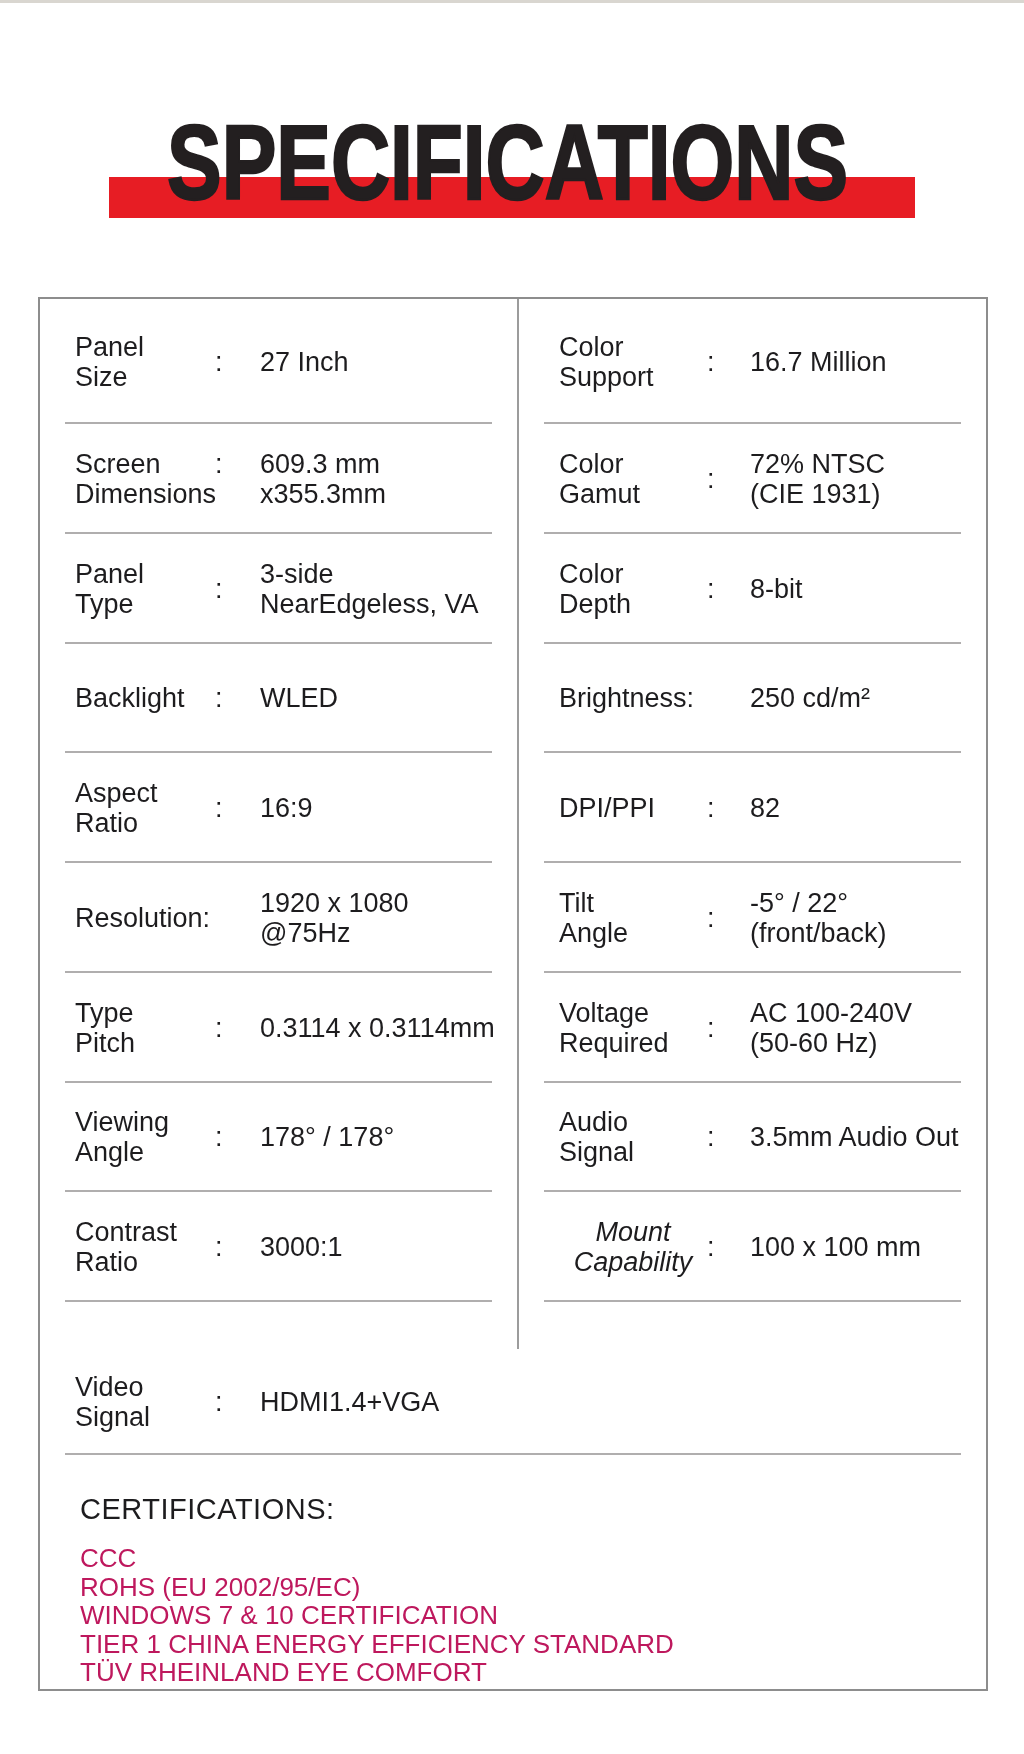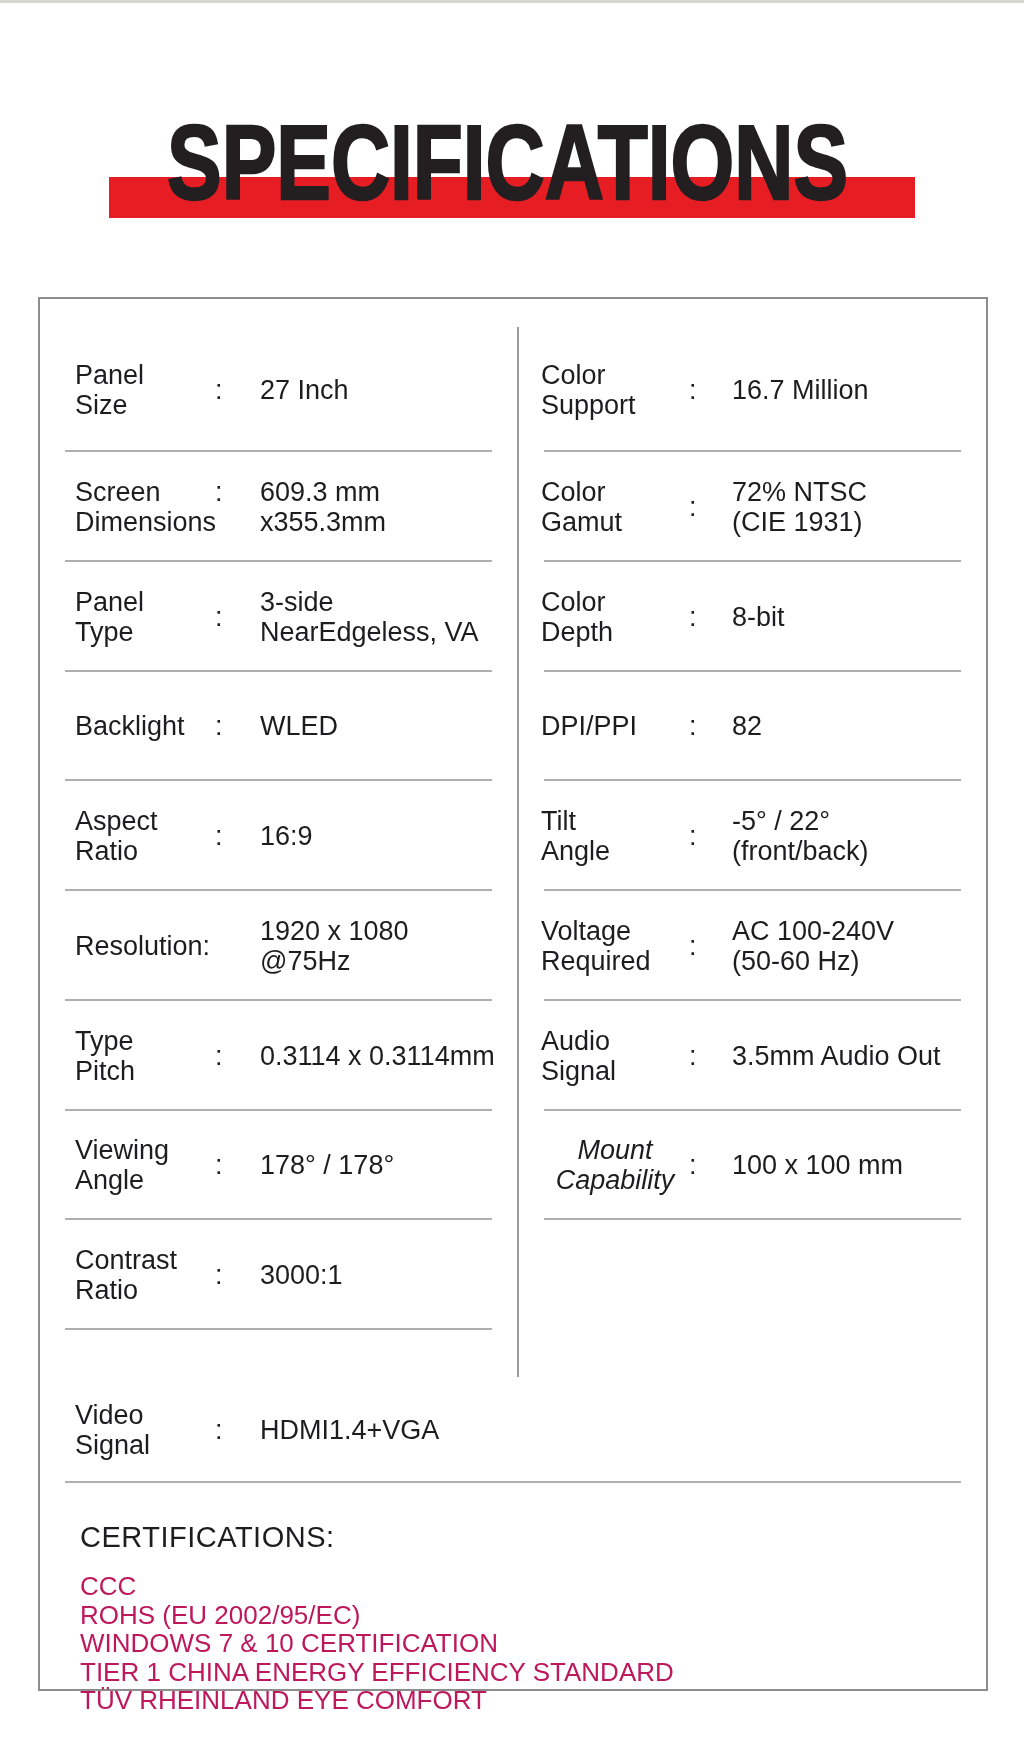--- a/index.html
+++ b/index.html
@@ -13,31 +13,31 @@
   #title-wrap{position:absolute;left:0;top:110px;width:1016px;text-align:center;}
   #title-bar{position:absolute;left:109px;top:177px;width:806px;height:41px;background:#e71d24;}
   #title-text{position:relative;display:inline-block;font-size:105px;line-height:105px;
     font-weight:bold;color:#231f20;letter-spacing:0px;
     -webkit-text-stroke:2.5px #231f20;
     transform:scaleX(0.78);transform-origin:50% 50%;white-space:nowrap;}
 
   
   #spec-table{position:absolute;left:38px;top:297px;width:950px;height:1394px;
     border:2px solid #8d8d8d;box-sizing:border-box;background:#fff;}
-  #columns{display:flex;height:1050px;margin-top:28px;}
+  #columns{display:flex;height:1050px;}
   .column{box-sizing:border-box;}
   #col-left{width:477px;}
   #col-right{flex:1;border-left:2px solid #9c9c9c;}
 
   .spec-row{position:relative;height:109.75px;display:grid;align-items:center;
     font-size:27px;line-height:30px;color:#1d1c1e;}
   .column .spec-row:first-child{height:125px;}
   .spec-row::after{content:"";position:absolute;left:25px;right:25px;bottom:0;height:2px;background:#b0aeae;}
   #col-left .spec-row{padding-left:35px;grid-template-columns:140px 45px auto;}
-  #col-right .spec-row{padding-left:22px;grid-template-columns:148px 43px auto;}
+  #col-right .spec-row{padding-left:40px;grid-template-columns:148px 43px auto;}
 
   #video-row{height:106px;display:grid;grid-template-columns:140px 45px auto;padding-left:35px;
     align-items:center;position:relative;font-size:27px;line-height:30px;border-radius:9px;}
   #video-row::after{content:"";position:absolute;left:25px;right:25px;bottom:0;height:2px;background:#b0aeae;}
 
   .lbl,.val,.cln{white-space:pre-line;}
   .lbl{overflow:visible;}
   .label-center{text-align:center;font-style:italic;}
   .colon-top{transform:translateY(-15px);}
 
@@ -130,20 +130,25 @@
     <span class="val">72% NTSC
 (CIE 1931)</span>
   </div>
           <div class="spec-row">
     <span class="lbl">Color
 Depth</span>
     <span class="cln">:</span>
     <span class="val">8-bit</span>
   </div>
           <div class="spec-row">
+    <span class="lbl">Brightness:</span>
+    <span class="cln"></span>
+    <span class="val">250 cd/m²</span>
+  </div>
+          <div class="spec-row">
     <span class="lbl">DPI/PPI</span>
     <span class="cln">:</span>
     <span class="val">82</span>
   </div>
           <div class="spec-row">
     <span class="lbl">Tilt
 Angle</span>
     <span class="cln">:</span>
     <span class="val">-5° / 22°
 (front/back)</span>

